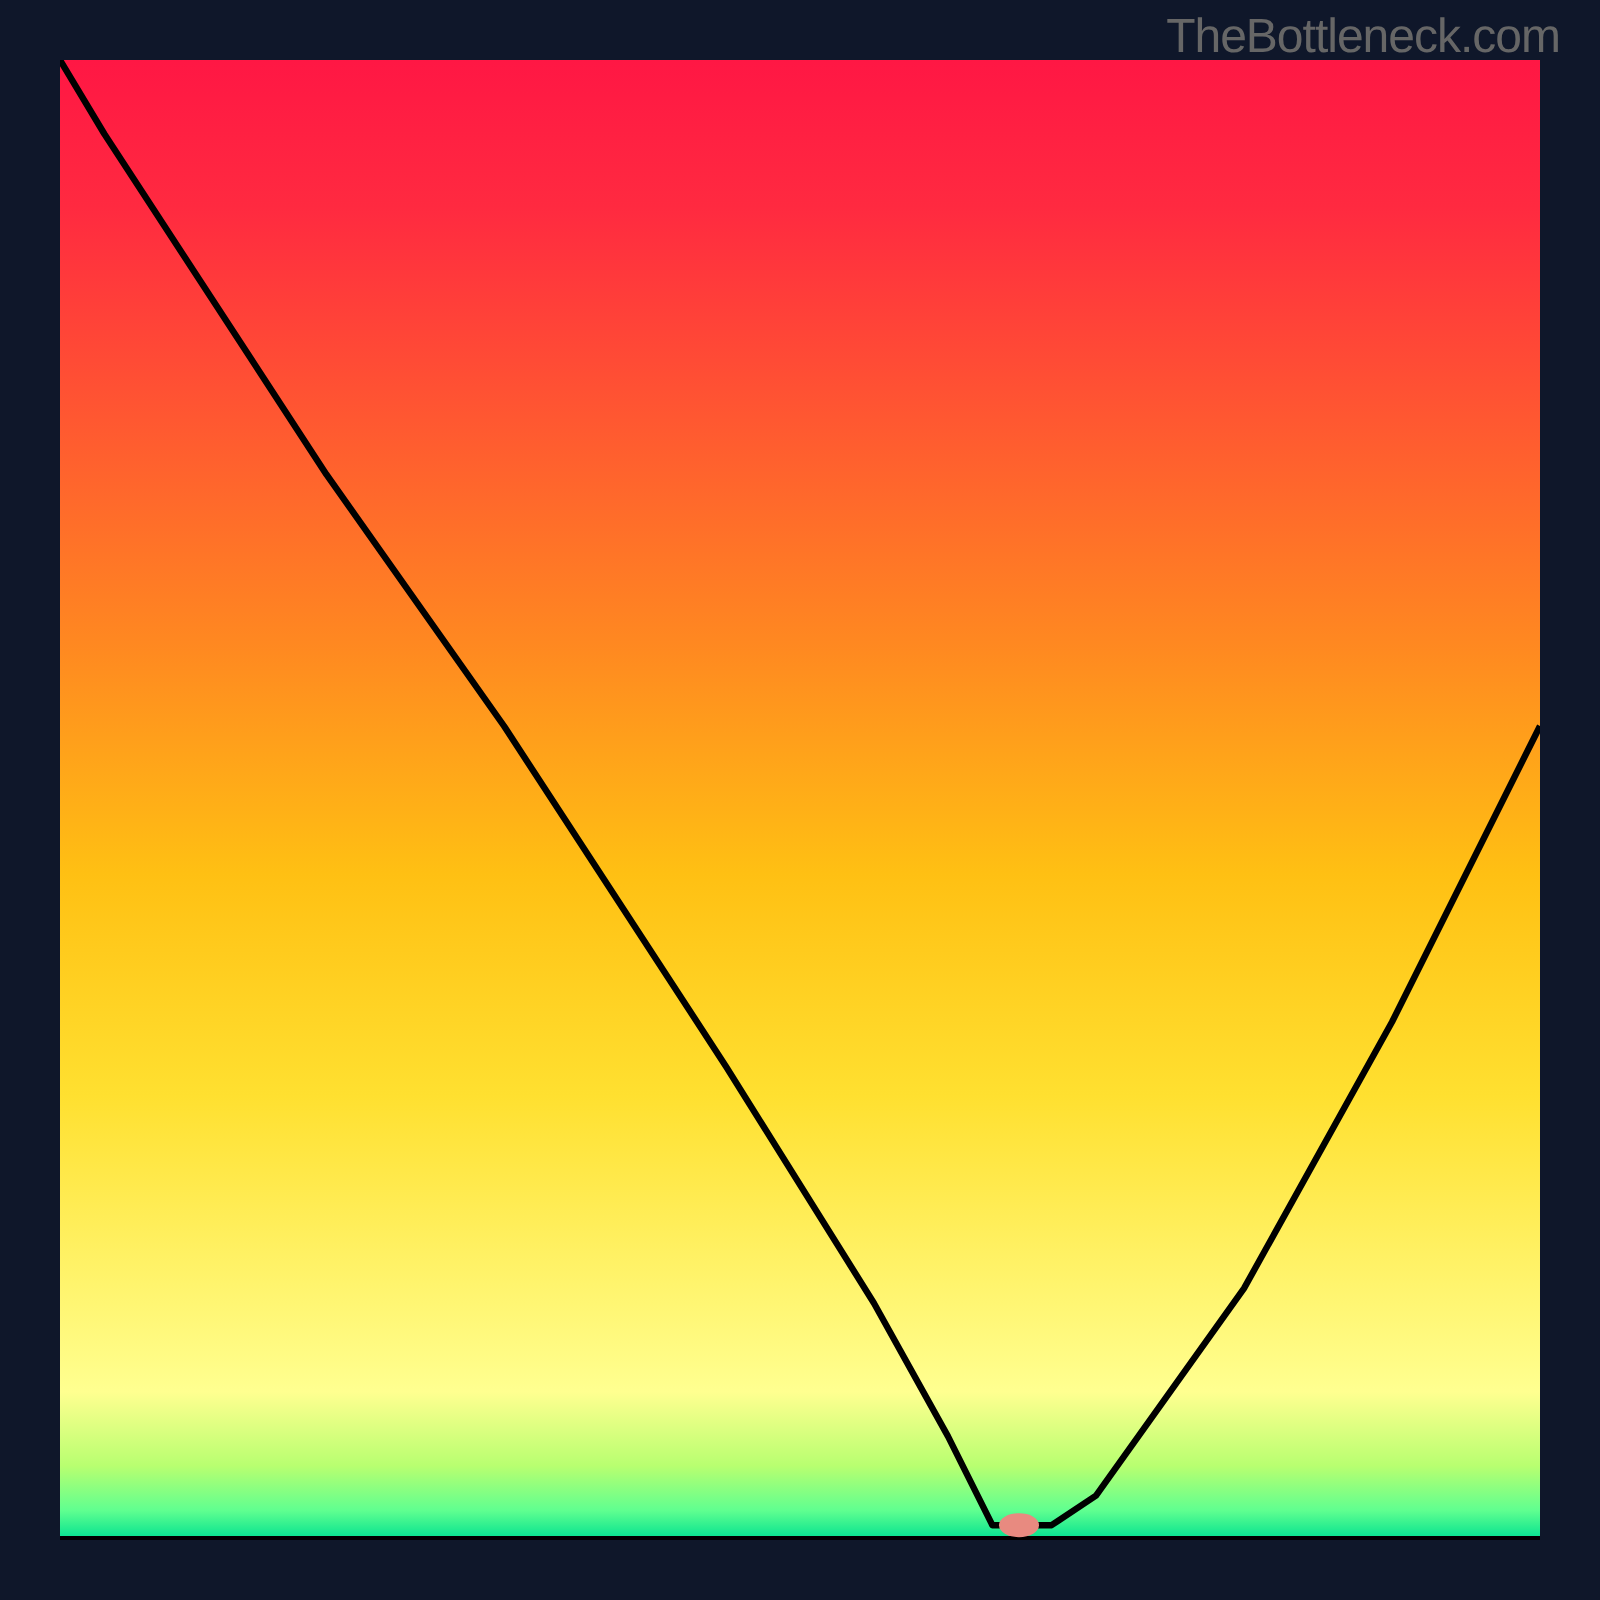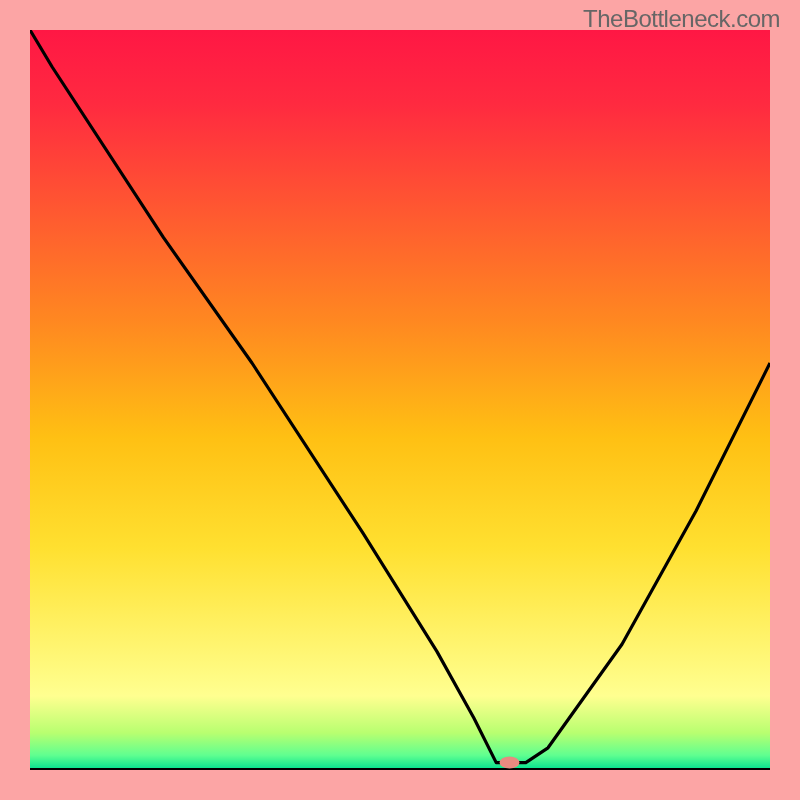--- a/index.html
+++ b/index.html
@@ -7,21 +7,21 @@
     padding: 0;
     width: 800px;
     height: 800px;
     background: #000;
     overflow: hidden;
   }
   .container {
     position: relative;
     width: 800px;
     height: 800px;
-    background: #fca5a5;
+    background: #0f172a;
   }
   .plot {
     position: absolute;
     left: 30px;
     top: 30px;
     width: 740px;
     height: 740px;
   }
   .watermark {
     position: absolute;

